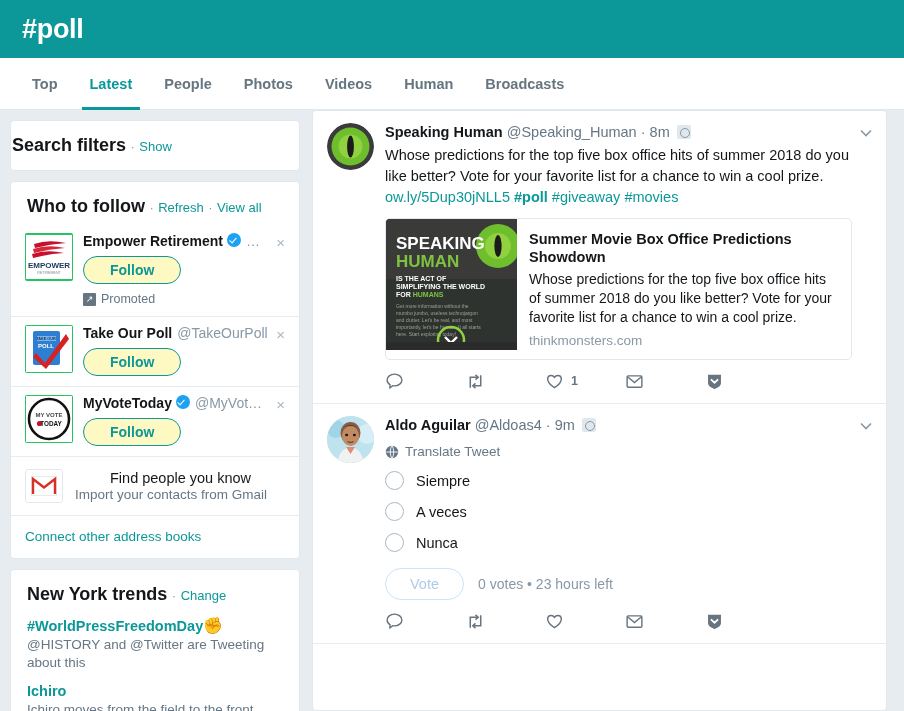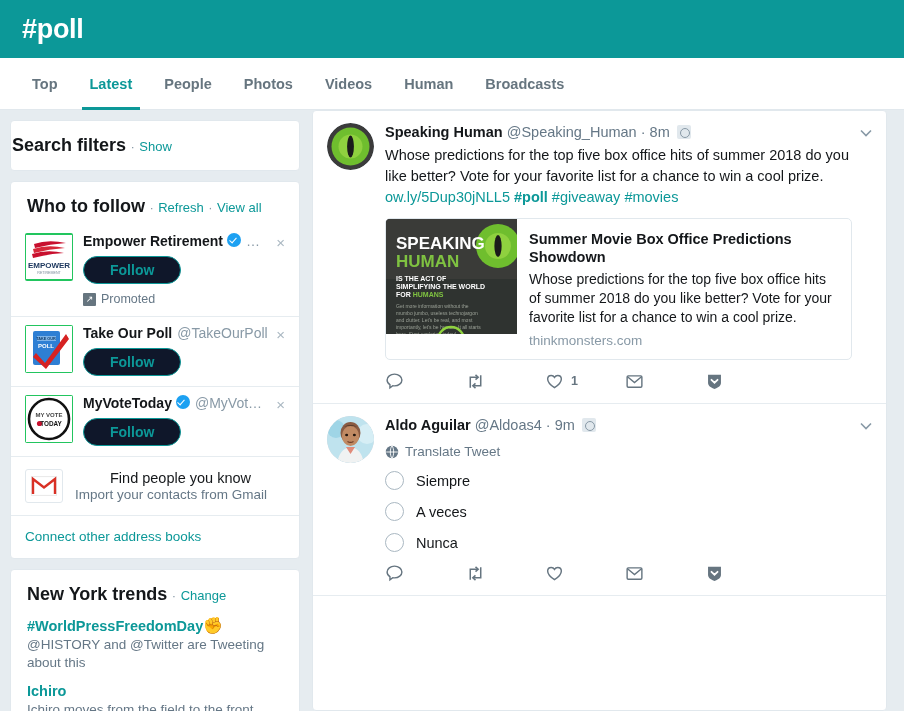--- a/index.html
+++ b/index.html
@@ -127,21 +127,21 @@
   }
   .user-handle {
     font-size: 14px; color: #8899A6; margin-left: 5px;
     overflow: hidden; text-overflow: ellipsis;
   }
   .follow-btn {
     margin-top: 7px;
     display: inline-block;
     border: 1px solid #0C9898;
     color: #0C9898;
-    background: #0f172a;
+    background: #fef9c3;
     border-radius: 100px;
     font-size: 14px;
     font-weight: bold;
     padding: 5px 26px;
     cursor: pointer;
   }
   .promoted {
     margin-top: 8px;
     font-size: 12.5px;
     color: #657786;
@@ -252,21 +252,21 @@
   
   .linkcard {
     margin-top: 10px;
     border: 1px solid #E1E8ED;
     border-radius: 5px;
     display: flex;
     overflow: hidden;
     cursor: pointer;
   }
   .lc-thumb {
-    width: 131px; height: 115px; flex: none;
+    width: 131px; height: 131px; flex: none;
     background: #2b2b2b;
     position: relative;
     overflow: hidden;
   }
   .lc-body { padding: 11px 12px; flex: 1; min-width: 0; }
   .lc-title { font-size: 14.5px; font-weight: bold; color: #14171A; line-height: 1.25; }
   .lc-desc { font-size: 14px; color: #14171A; line-height: 1.35; margin-top: 4px; }
   .lc-domain { font-size: 13.5px; color: #8899A6; margin-top: 6px; }
 
   
@@ -613,20 +613,28 @@
             <span class="poll-label">Siempre</span>
           </div>
           <div class="poll-opt">
             <span class="radio"></span>
             <span class="poll-label">A veces</span>
           </div>
           <div class="poll-opt">
             <span class="radio"></span>
             <span class="poll-label">Nunca</span>
           </div>
+          <div class="poll-foot">
+            <div class="vote-btn">Vote</div>
+            <div class="poll-stat">
+              <span>0 votes</span>
+              <span>•</span>
+              <span>23 hours left</span>
+            </div>
+          </div>
         </div>
 
         <div class="actions">
           <div class="action">
             <svg width="19" height="19" viewBox="0 0 20 20">
               <path d="M10 2.2c-4.3 0-7.8 2.8-7.8 6.2 0 2 1.2 3.8 3 4.9v3.4l3-2.3c.6.1 1.2.2 1.8.2 4.3 0 7.8-2.8 7.8-6.2S14.3 2.2 10 2.2z" fill="none" stroke="#667580" stroke-width="1.5"></path>
             </svg>
             <span class="action-count"></span>
           </div>
           <div class="action">

